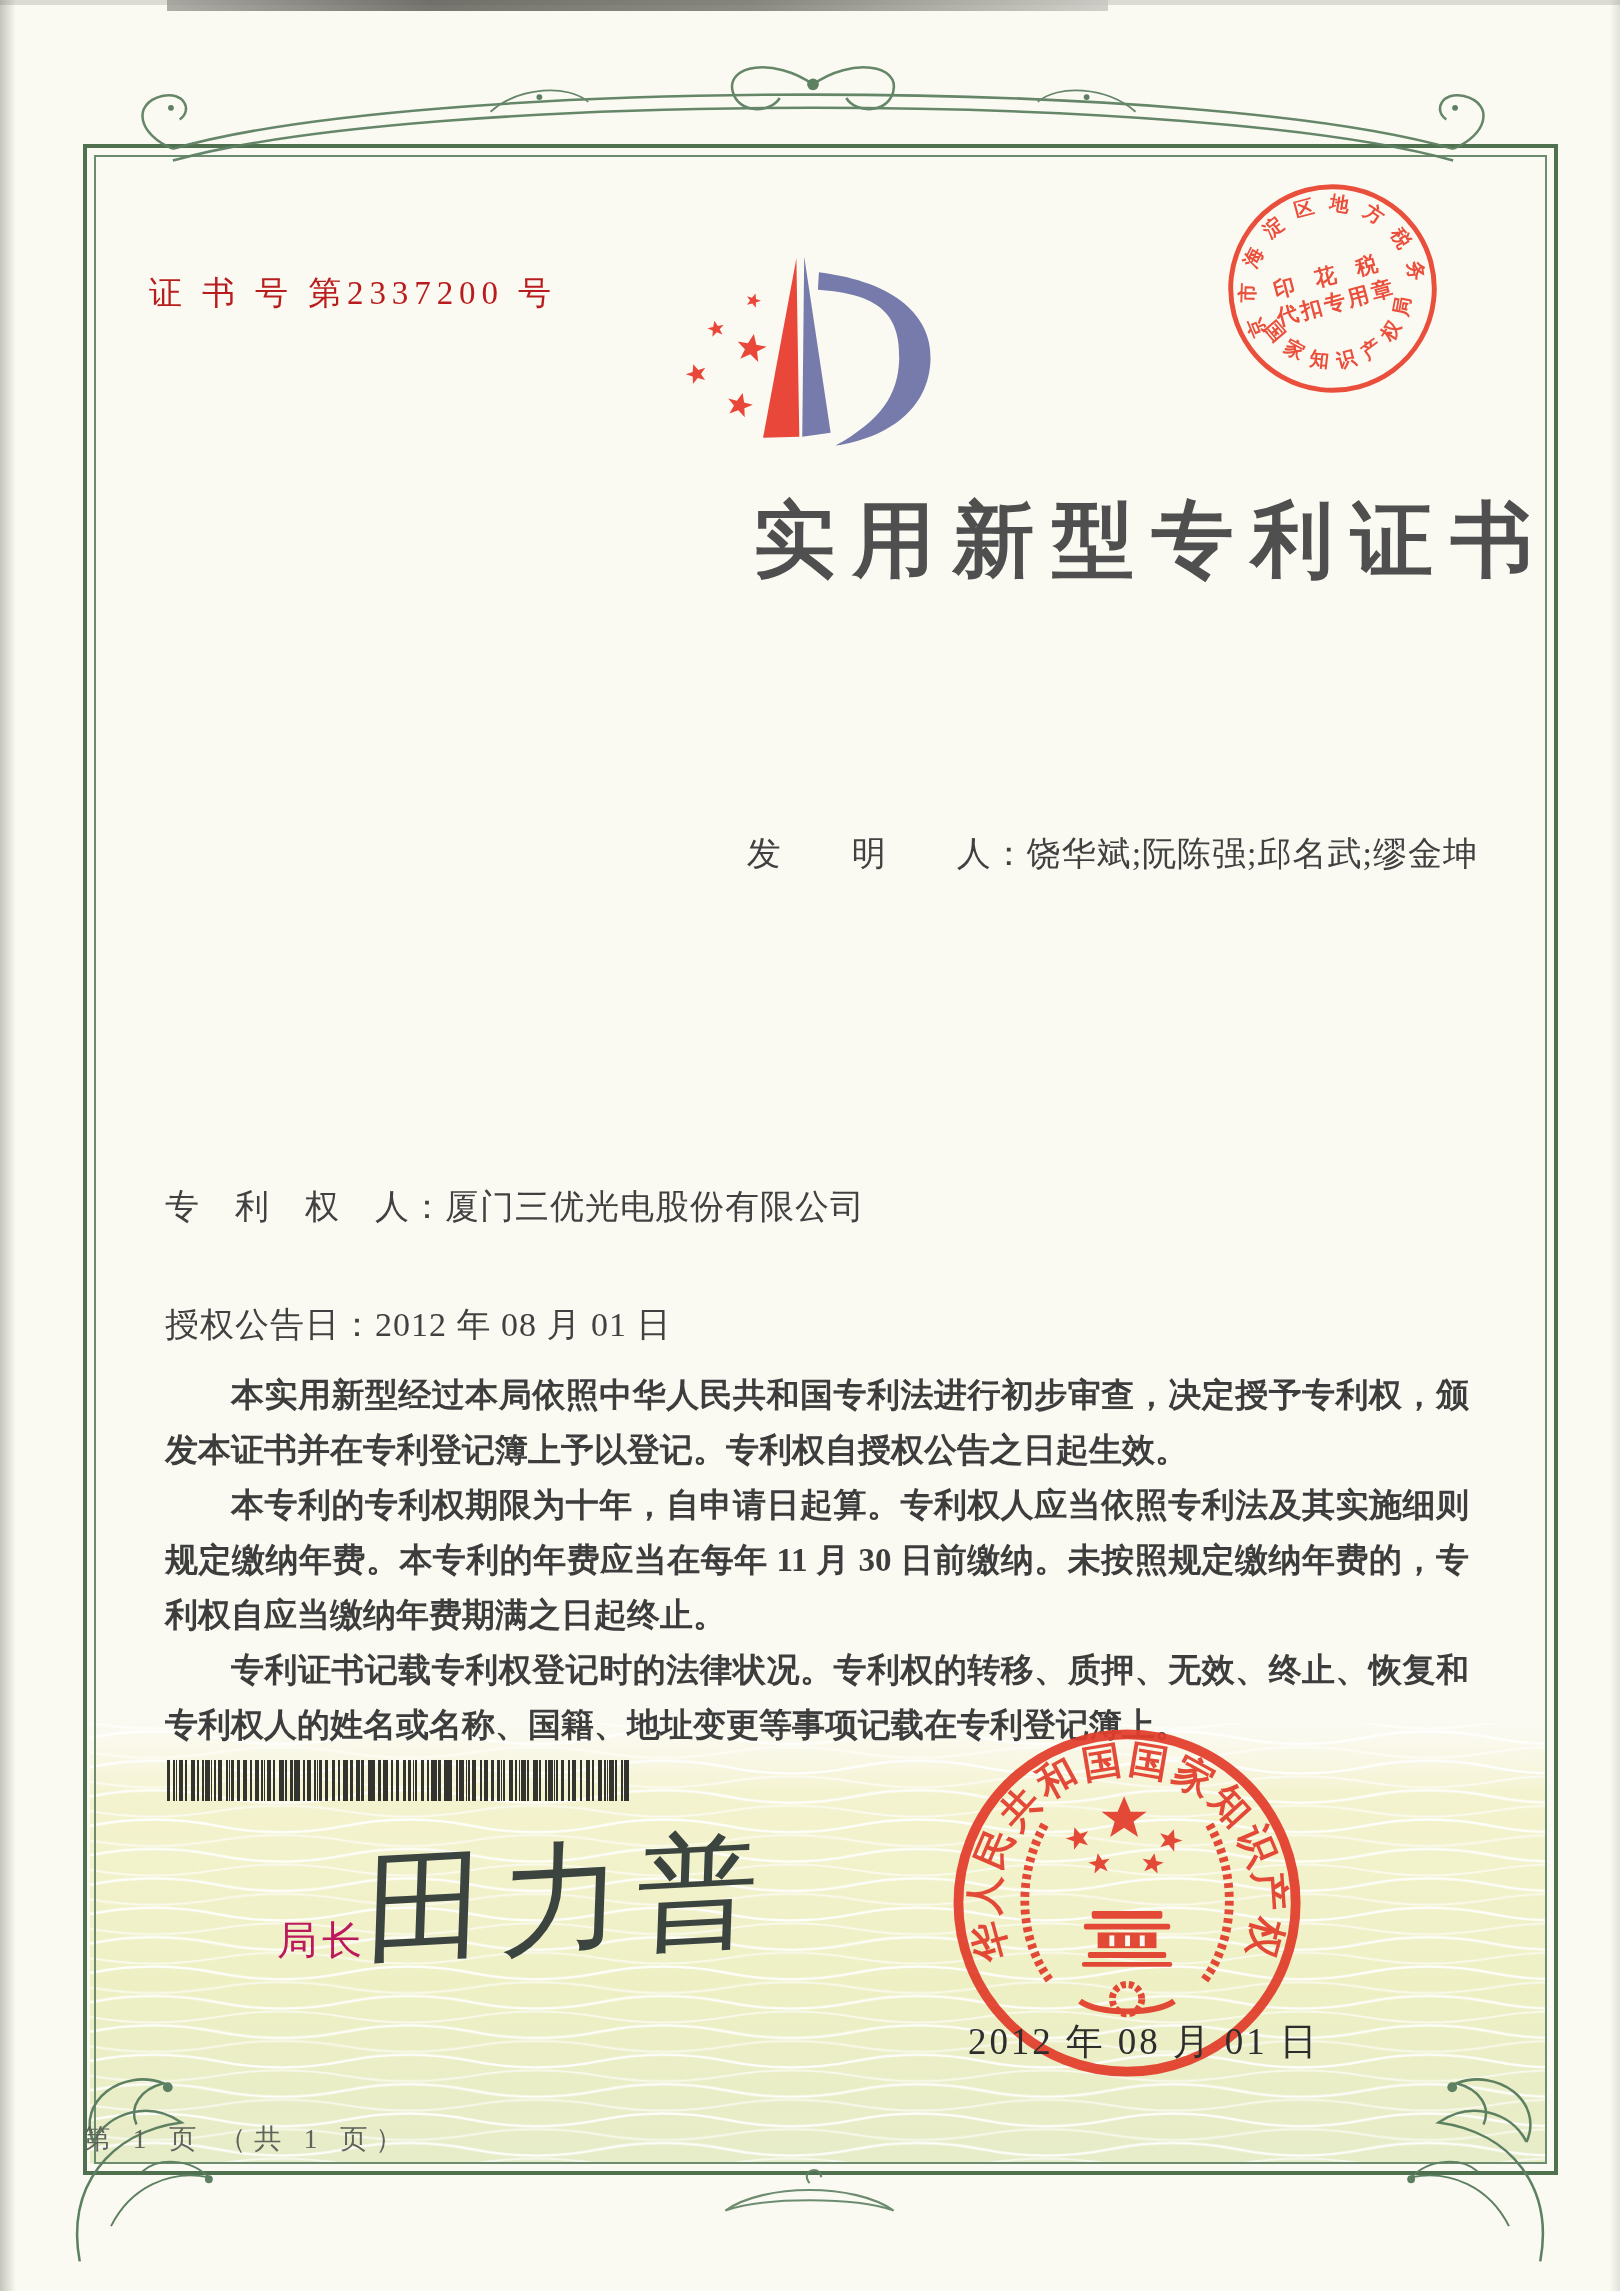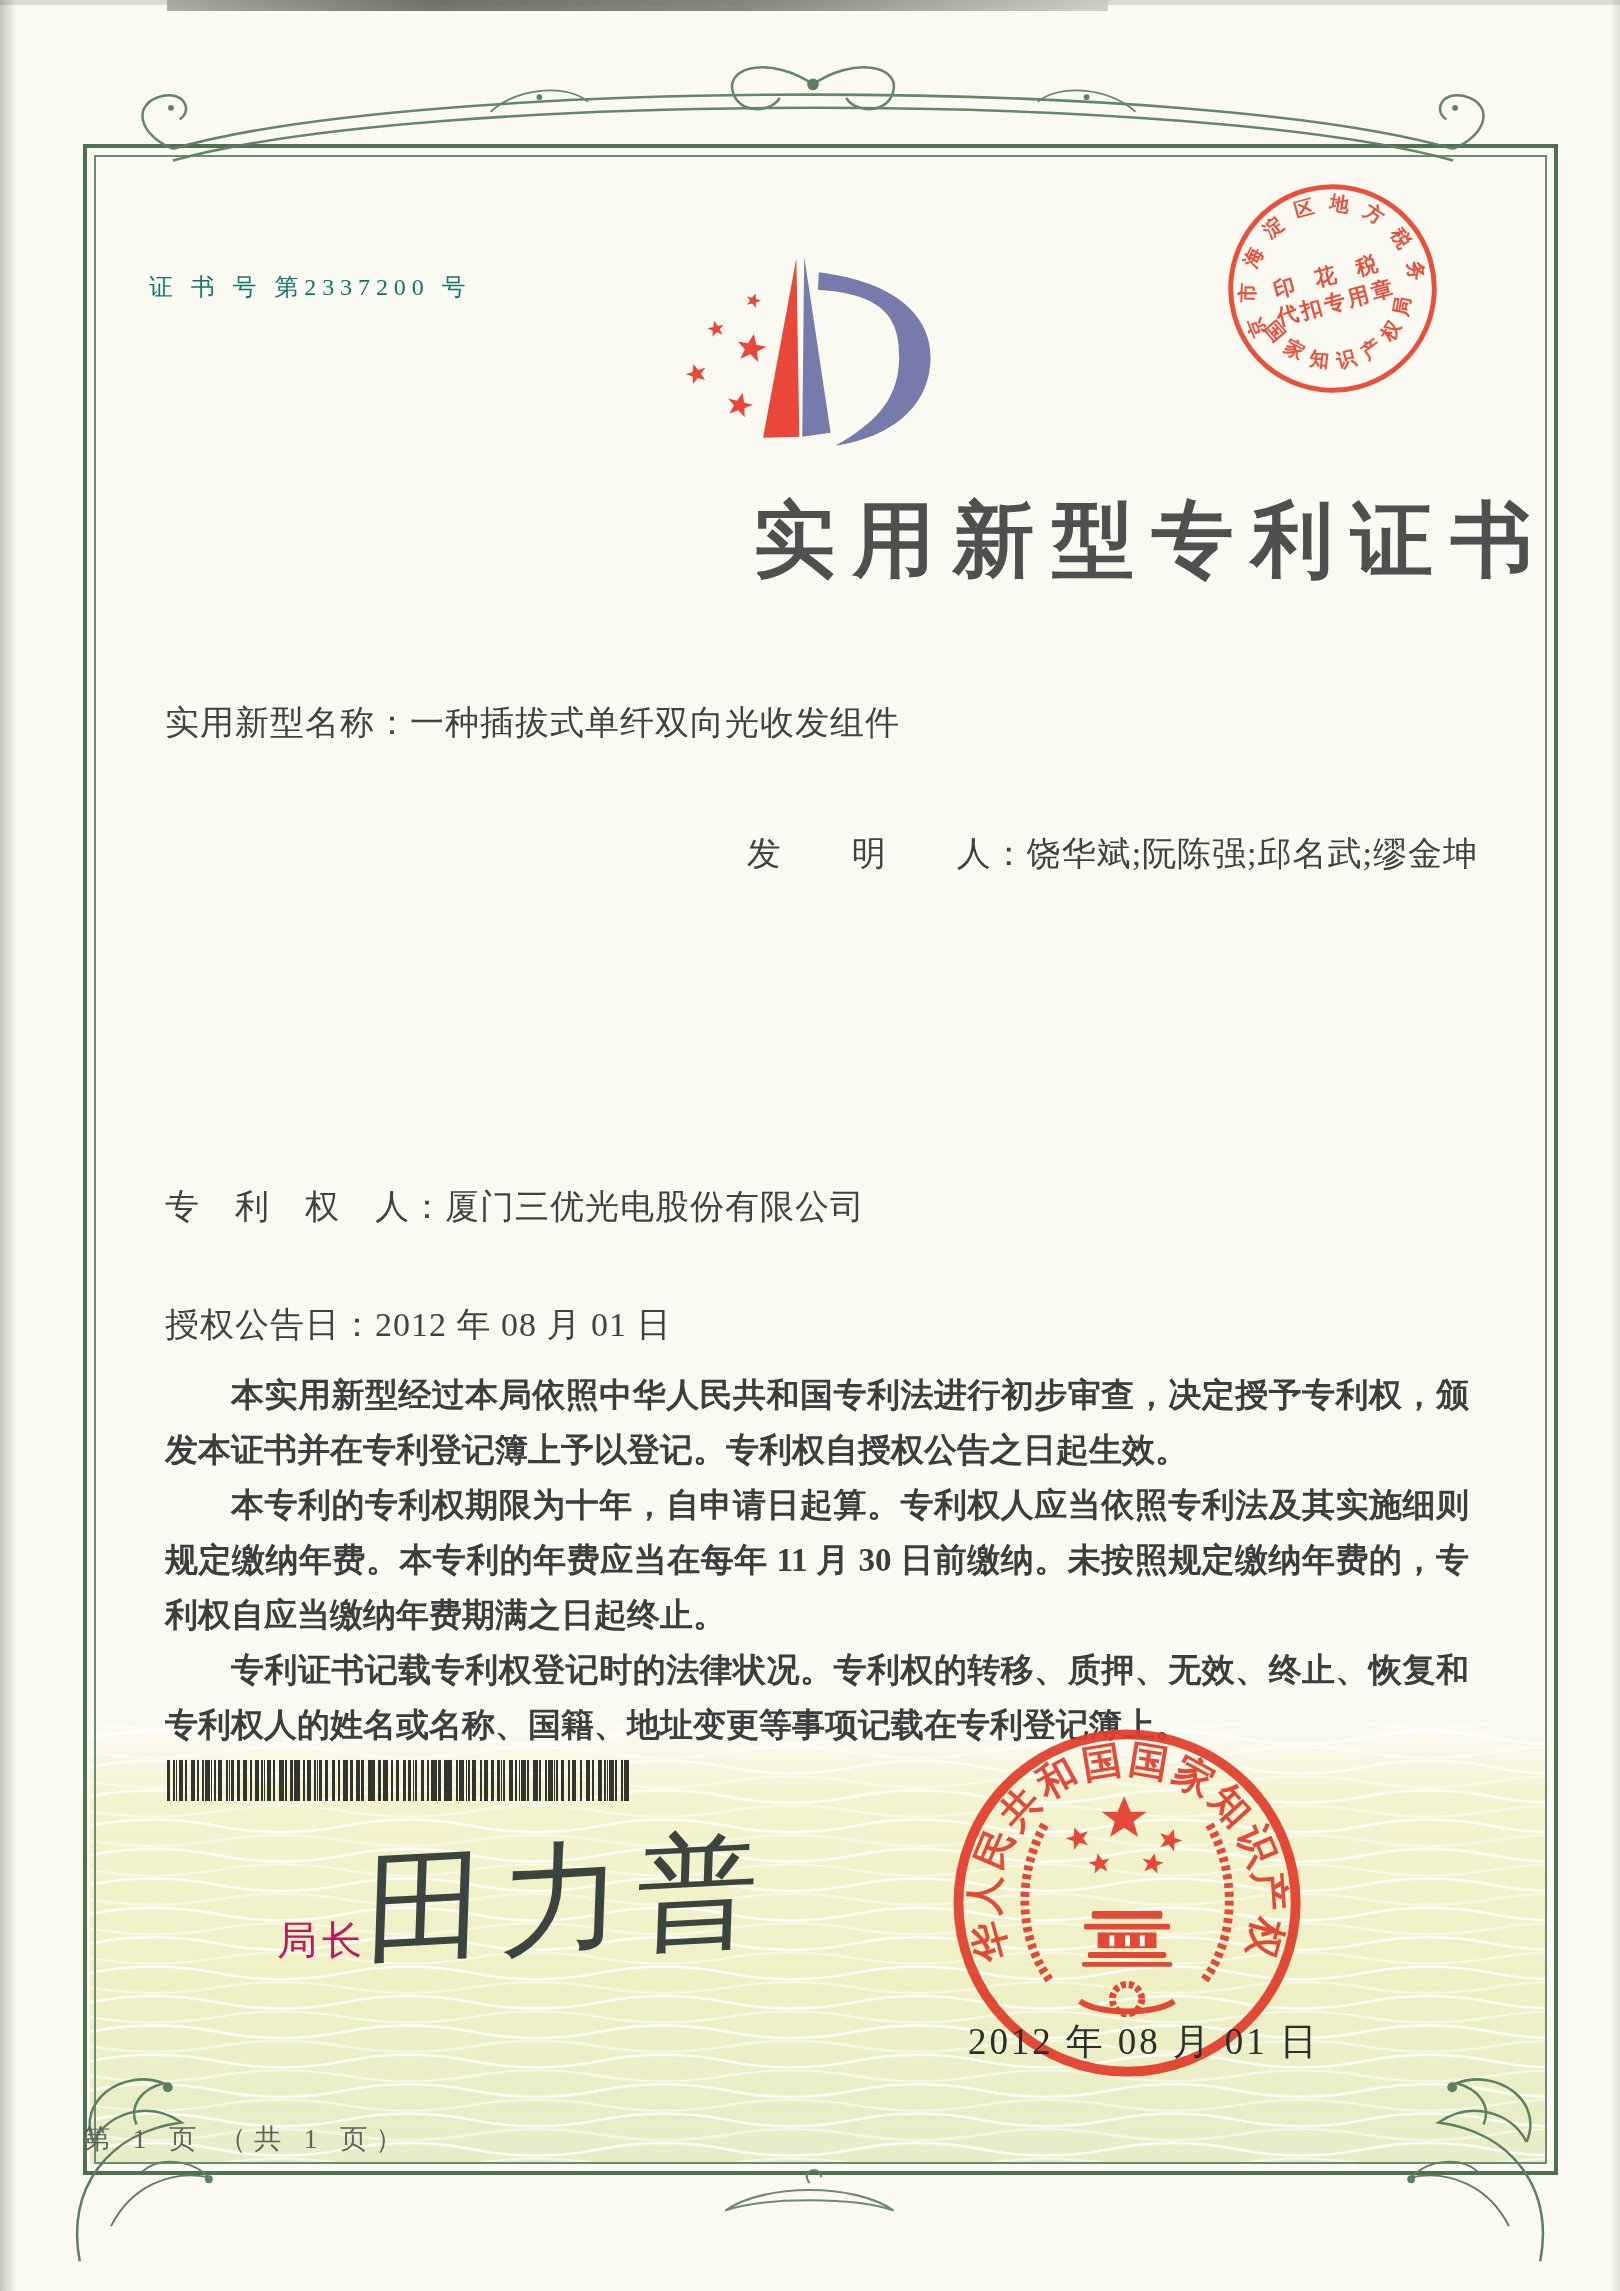--- a/index.html
+++ b/index.html
@@ -16,21 +16,21 @@
   .edge-right { position:absolute; right:0; top:0; width:9.8px; height:100%;
     background:linear-gradient(270deg,rgba(110,110,100,.18),rgba(110,110,100,0)); }
 
   .frame-outer { position:absolute; left:83px; top:144px; width:1467px; height:2023px;
     border:4.9px solid #50714f; }
   .frame-inner { position:absolute; left:6.9px; top:6.9px; right:6.9px; bottom:6.9px;
     border:2px solid #6d8c6f; }
 
   .guilloche { position:absolute; left:90px; top:1723px; width:1455px; height:441px; }
 
-  .cert-no { position:absolute; left:149px; top:271px; font-size:24px; letter-spacing:5.9px; color:#0f766e; white-space:nowrap; }
+  .cert-no { position:absolute; left:149px; top:271px; font-size:33px; letter-spacing:5.9px; color:#b91c1c; white-space:nowrap; }
 
   .logo { position:absolute; left:667px; top:233px; width:294px; height:239px; }
   .tax-stamp { position:absolute; left:1217px; top:173px; width:231px; height:231px; }
 
   .title { position:absolute; left:83px; top:486px; width:1467px; text-align:right;
     font-size:82px; font-weight:bold; letter-spacing:17.6px; padding-left:17.6px; box-sizing:border-box;
     color:#4f4f4f; white-space:nowrap; }
 
   .field { position:absolute; left:165px; width:1313px; font-size:34px; color:#414141; white-space:nowrap; letter-spacing:1px; }
   .f0 { top:700px; } .f1 { top:831px;text-align:right; } .f2 { top:949px; }
@@ -169,21 +169,20 @@
       <text x="118" y="112" text-anchor="middle" font-size="22" font-weight="bold" letter-spacing="8">印 花 税</text>
       <text x="118" y="140" text-anchor="middle" font-size="22" font-weight="bold" letter-spacing="3">代扣专用章</text>
       <text font-size="20" font-weight="bold" letter-spacing="10">
         <textPath href="#taxBot" startOffset="50%" text-anchor="middle">国家知识产权局</textPath>
       </text>
     </g>
   </svg>
 
   <div class="title">实用新型专利证书</div>
 
-  <div class="field f0"><span>实用新型名称：</span><span>一种插拔式单纤双向光收发组件</span></div>
   <div class="field f1"><span>发　　明　　人：</span><span>饶华斌;阮陈强;邱名武;缪金坤</span></div>
   <div class="field f4"><span>专　利　权　人：</span><span>厦门三优光电股份有限公司</span></div>
   <div class="field f5"><span>授权公告日：</span><span>2012 年 08 月 01 日</span></div>
 
   <div class="body-text">
     <p>本实用新型经过本局依照中华人民共和国专利法进行初步审查，决定授予专利权，颁发本证书并在专利登记簿上予以登记。专利权自授权公告之日起生效。</p>
     <p>本专利的专利权期限为十年，自申请日起算。专利权人应当依照专利法及其实施细则规定缴纳年费。本专利的年费应当在每年 11 月 30 日前缴纳。未按照规定缴纳年费的，专利权自应当缴纳年费期满之日起终止。</p>
     <p>专利证书记载专利权登记时的法律状况。专利权的转移、质押、无效、终止、恢复和专利权人的姓名或名称、国籍、地址变更等事项记载在专利登记簿上。</p>
   </div>
 

